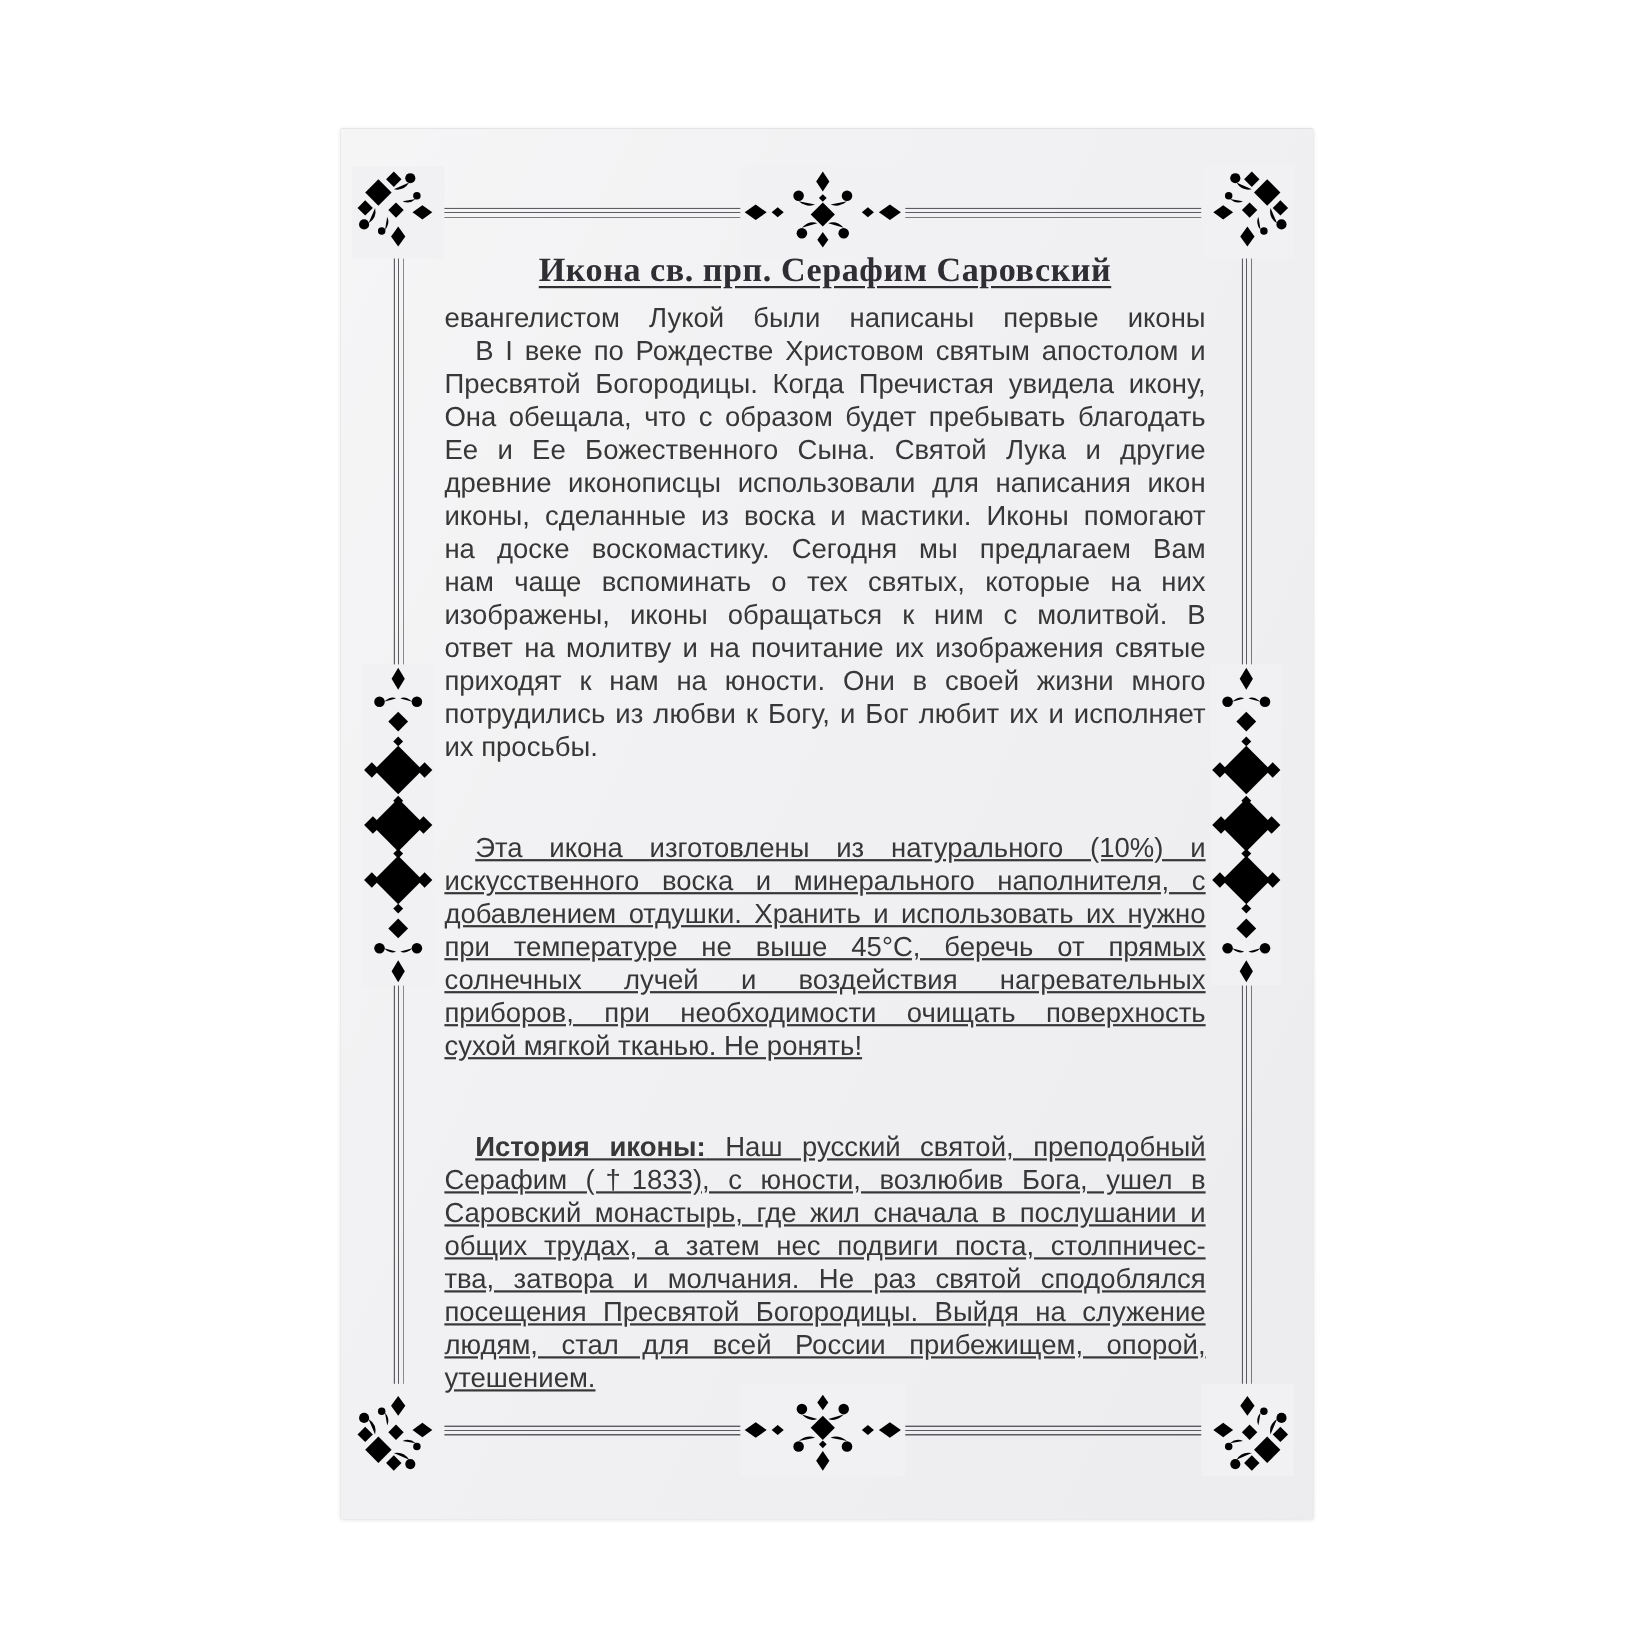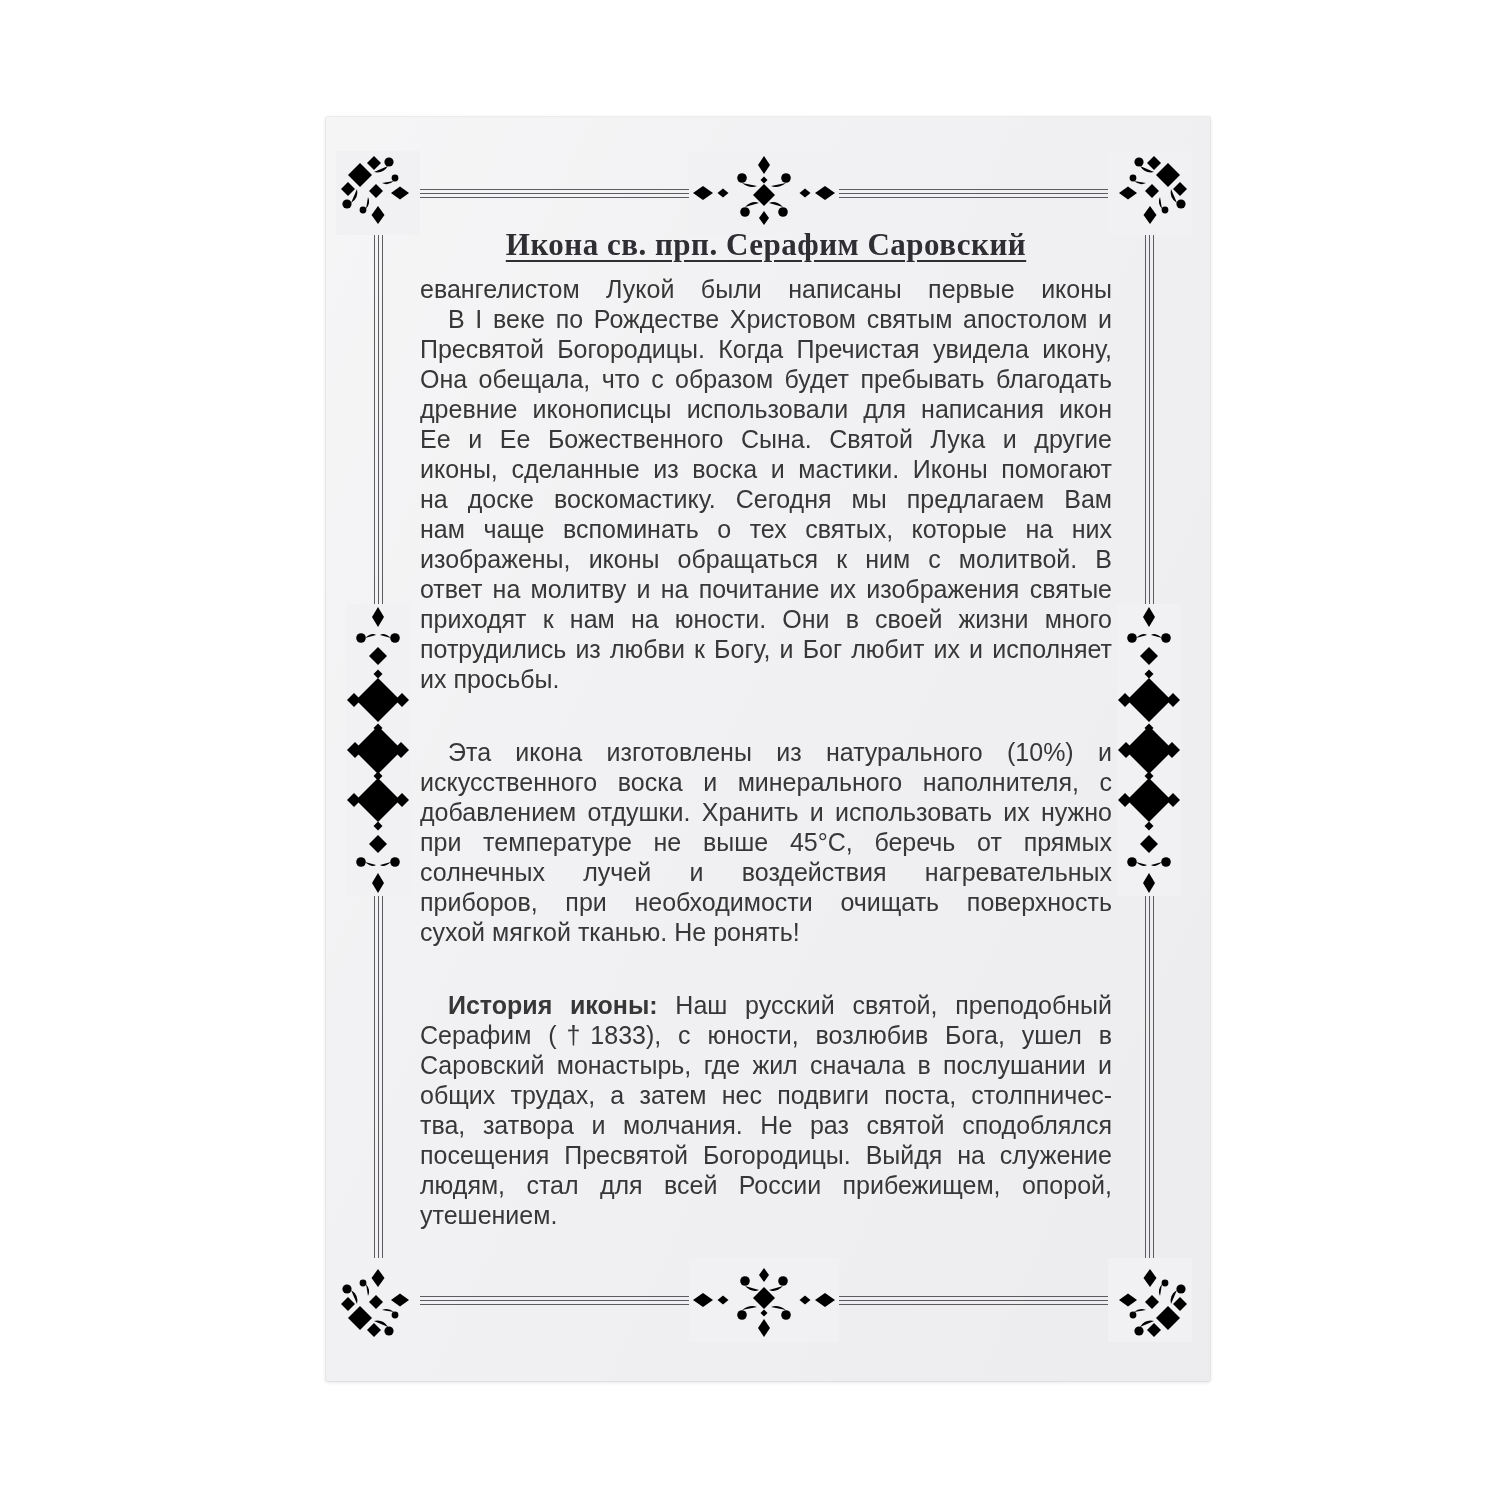--- a/index.html
+++ b/index.html
@@ -8,21 +8,21 @@
     --ink:#3b3b43;
     --text:#373737;
     --title:#2e2e33;
   }
   html,body{margin:0;padding:0;background:var(--bg);}
   .stage{
     position:relative;width:1500px;height:1500px;background:var(--bg);overflow:hidden;
     font-family:"Liberation Sans",sans-serif;
   }
   .paper{
-    position:absolute;left:326px;top:117px;width:884px;height:1264px;
+    position:absolute;left:310px;top:117px;width:884px;height:1264px;
     background:var(--paper);
     background-image:linear-gradient(115deg, rgba(255,255,255,.35) 0%, rgba(255,255,255,0) 40%, rgba(0,0,0,.02) 100%);
     box-shadow:0 1px 4px rgba(0,0,0,.14), 0 0 1px rgba(0,0,0,.25);
   }
   
   .rule{position:absolute;}
   .rule.h{
     left:52px;width:772px;height:9px;
     background:linear-gradient(to bottom, var(--ink) 0 1px, transparent 1px 4px, var(--ink) 4px 5px, transparent 5px 8px, var(--ink) 8px 9px);
     opacity:.82;
@@ -55,21 +55,21 @@
   
   .content{position:absolute;left:94px;top:108px;width:692px;color:var(--text);}
   .title{
     margin:0 0 9px 0;text-align:center;
     font-family:"Liberation Serif",serif;font-weight:bold;font-size:31px;line-height:40px;
     color:var(--title);
     text-decoration:underline;text-decoration-thickness:2px;text-underline-offset:5px;
     letter-spacing:.5px;
   }
   .body{font-size:25px;line-height:30px;}
-  .para + .para{margin-top:43px;}
+  .para + .para{margin-top:62px;text-decoration:underline;}
   .line{text-align:justify;text-align-last:justify;height:30px;overflow:visible;}
   .line.last{text-align-last:left;}
   .line.first{text-indent:28px;}
   .line b{font-weight:bold;}
 </style>
 </head>
 <body>
 
 <svg width="0" height="0" style="position:absolute">
   <defs>
@@ -202,22 +202,22 @@
     </div>
 
     <div class="content">
       <h1 class="title">Икона св. прп. Серафим Саровский</h1>
       <div class="body">
           <div class="para">
             <div class="line">евангелистом Лукой были написаны первые иконы</div>
             <div class="line first">В I веке по Рождестве Христовом святым апостолом и</div>
             <div class="line">Пресвятой Богородицы. Когда Пречистая увидела икону,</div>
             <div class="line">Она обещала, что с образом будет пребывать благодать</div>
+            <div class="line">Ее и Ее Божественного Сына. Святой Лука и другие</div>
             <div class="line">древние иконописцы использовали для написания икон</div>
-            <div class="line">Ее и Ее Божественного Сына. Святой Лука и другие</div>
             <div class="line">иконы, сделанные из воска и мастики. Иконы помогают</div>
             <div class="line">на доске воскомастику. Сегодня мы предлагаем Вам</div>
             <div class="line">нам чаще вспоминать о тех святых, которые на них</div>
             <div class="line">изображены, иконы обращаться к ним с молитвой. В</div>
             <div class="line">ответ на молитву и на почитание их изображения святые</div>
             <div class="line">приходят к нам на юности. Они в своей жизни много</div>
             <div class="line">потрудились из любви к Богу, и Бог любит их и исполняет</div>
             <div class="line last">их просьбы.</div>
           </div>
           <div class="para">

